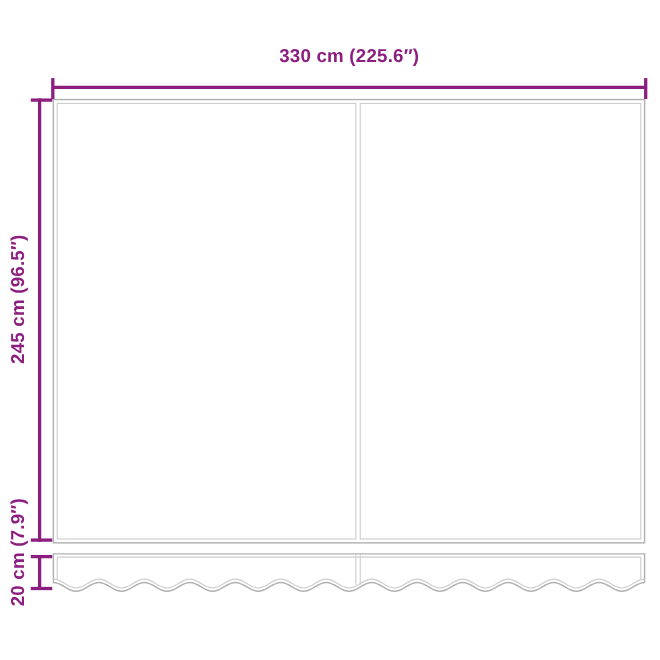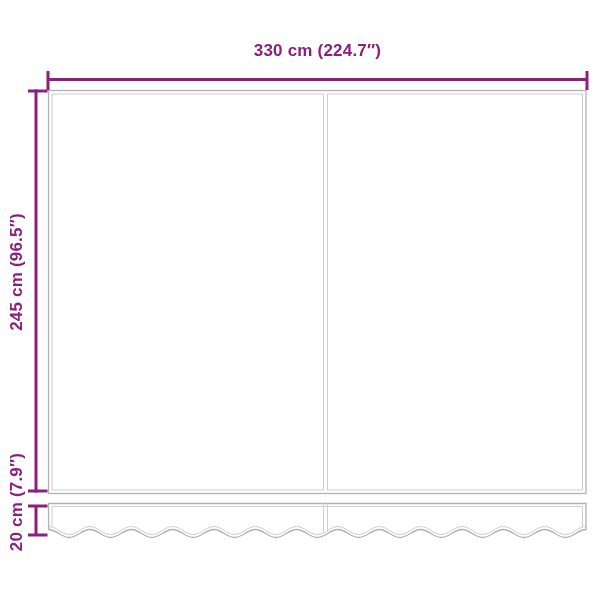--- a/index.html
+++ b/index.html
@@ -99,17 +99,17 @@
       <line class="dimline" x1="28" y1="491" x2="47.5" y2="491"></line>
     </g>
 
     <g>
       <line class="dimline" x1="36" y1="505.5" x2="36" y2="535.5"></line>
       <line class="dimline" x1="28" y1="506" x2="47.5" y2="506"></line>
       <line class="dimline" x1="28" y1="535" x2="47.5" y2="535"></line>
     </g>
   </svg>
 
-  <div class="dim-label horizontal">330 cm (224.7″)</div>
+  <div class="dim-label horizontal">330 cm (225.6″)</div>
   <div class="dim-label vertical" style="left:17px;top:272px;">245 cm (96.5″)</div>
   <div class="dim-label vertical" style="left:17px;top:502px;">20 cm (7.9″)</div>
 
 </div>
 
 </body></html>

